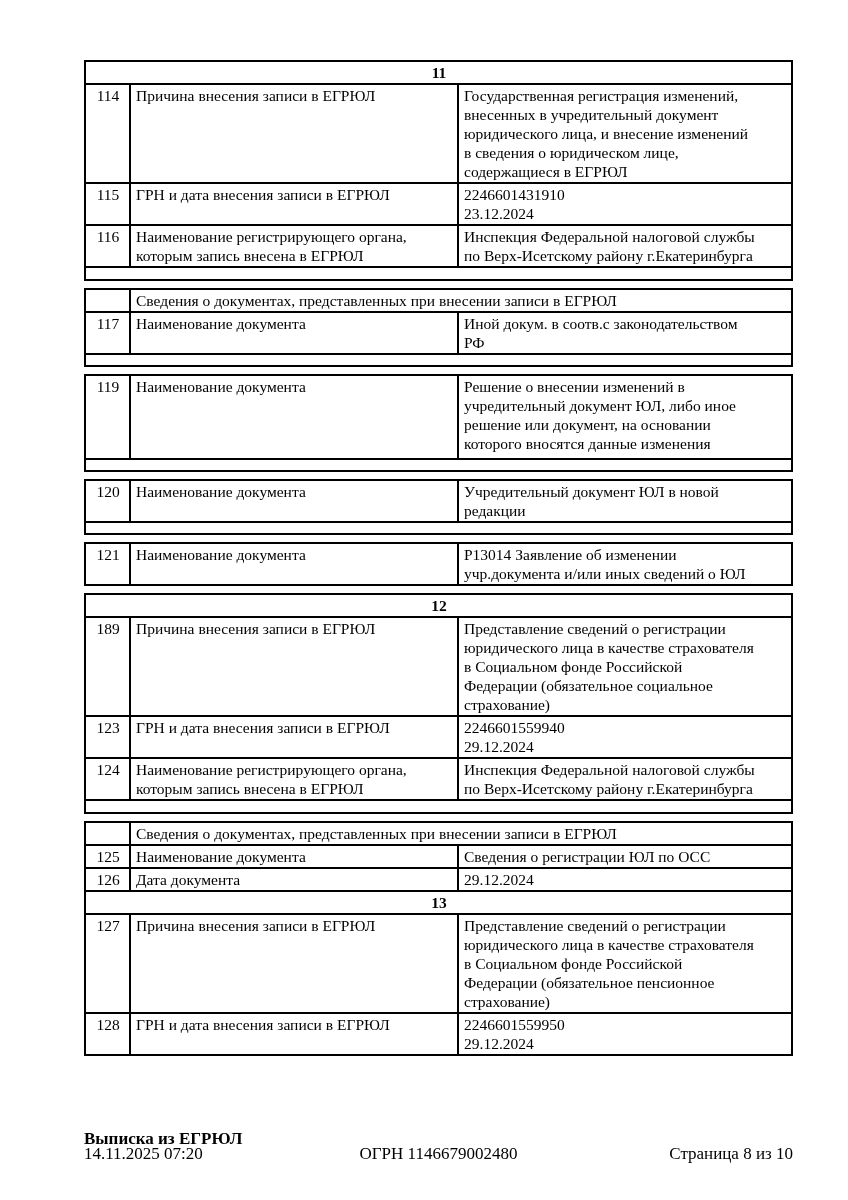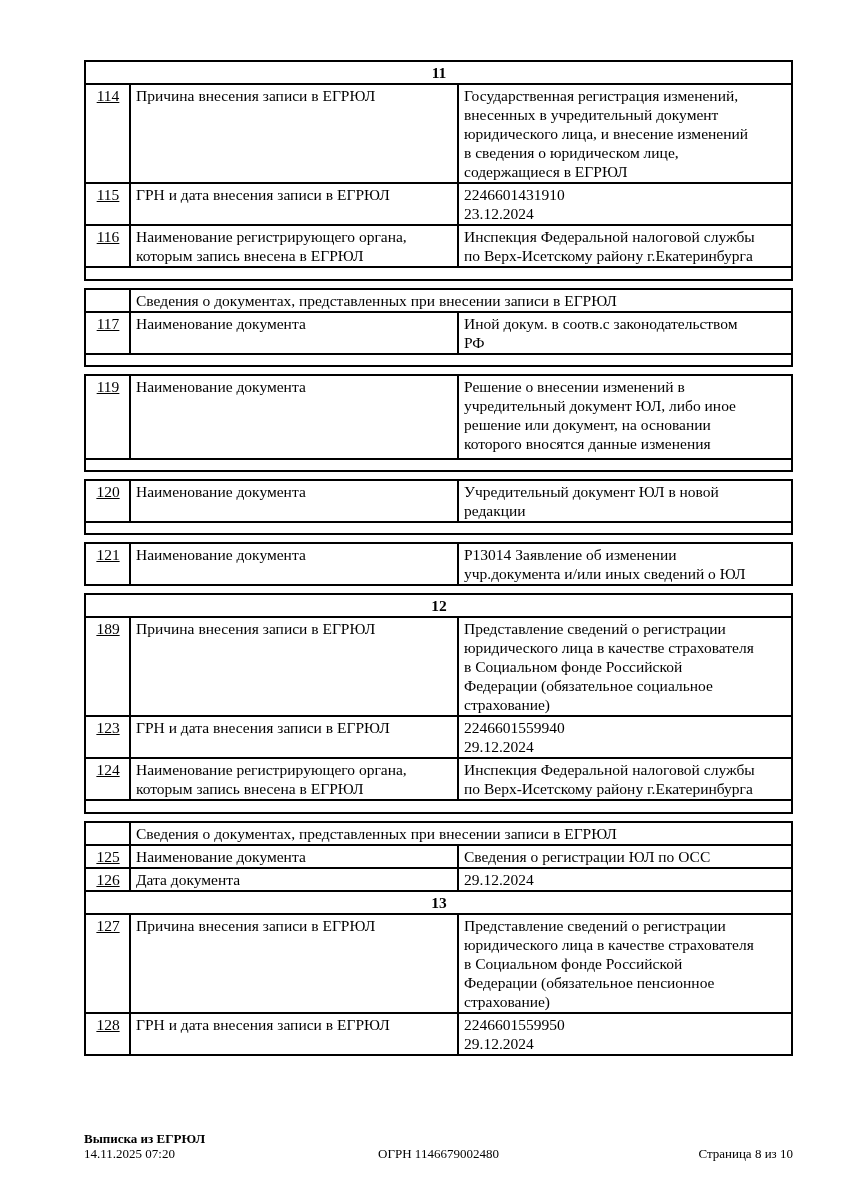--- a/index.html
+++ b/index.html
@@ -6,33 +6,33 @@
   html,body { width:848px; height:1200px; background:#ffffff; overflow:hidden;
               font-family:"Liberation Serif", serif; color:#000; }
   .content { position:absolute; left:84px; top:60px; width:809px; }
   table.block { border-collapse:collapse; width:707px; margin-bottom:7px; table-layout:fixed; }
   table.block td { border:2px solid #000; vertical-align:top;
                    font-size:15.5px; line-height:19px; padding:1px 4px 1px 5px;
                    white-space:pre-line; overflow:hidden; }
   col.c-num   { width:45px; }
   col.c-label { width:328px; }
   col.c-value { width:334px; }
-  td.num   { text-align:center; padding:1px 2px;text-decoration:underline; }
+  td.num   { text-align:center; padding:1px 2px; }
   tr.section-row td { text-align:center; font-weight:bold; height:21px; white-space:normal; }
   tr.docs-row td { height:21px; }
   tr.spacer-row td { height:12px; padding:0; }
   
   tr.h95 td { height:95px; }  tr.h94 td { height:94px;border-radius:20px; }
   tr.h84 td { height:84px; }
   tr.h40 td { height:40px; }  tr.h39 td { height:39px; }
   tr.h38 td { height:38px; }  tr.h22 td { height:22px; }
   tr.sp13 td { height:13px; padding:0; }
   .footer { position:absolute; left:84px; top:1131px; width:709px;
             display:flex; justify-content:space-between; align-items:flex-end;
-            font-size:13px; line-height:15px; }
+            font-size:17px; line-height:15px; }
   .footer .f-left  { flex:1; text-align:left; }
   .footer .f-mid   { flex:1; text-align:center; }
   .footer .f-right { flex:1; text-align:right; }
   .f-doc-type { font-weight:bold; }
 </style>
 </head>
 <body>
 
 <div class="content">
 

